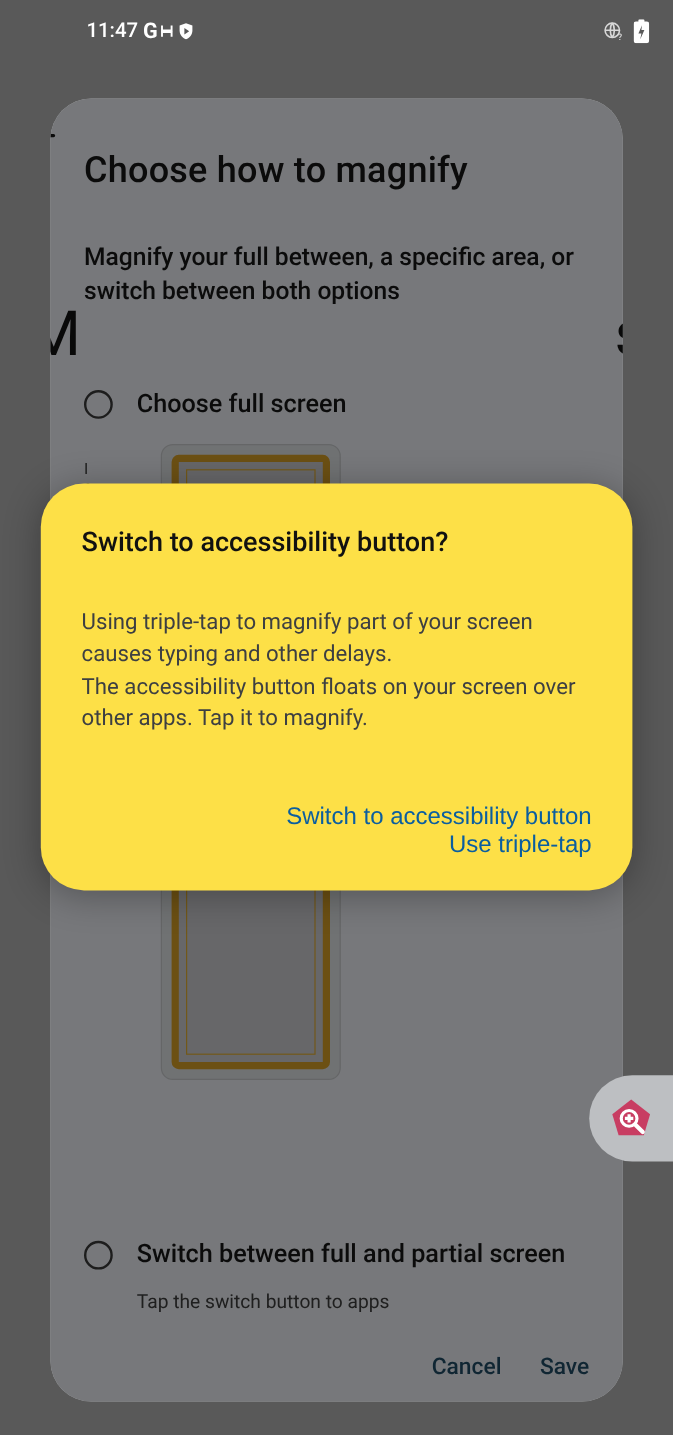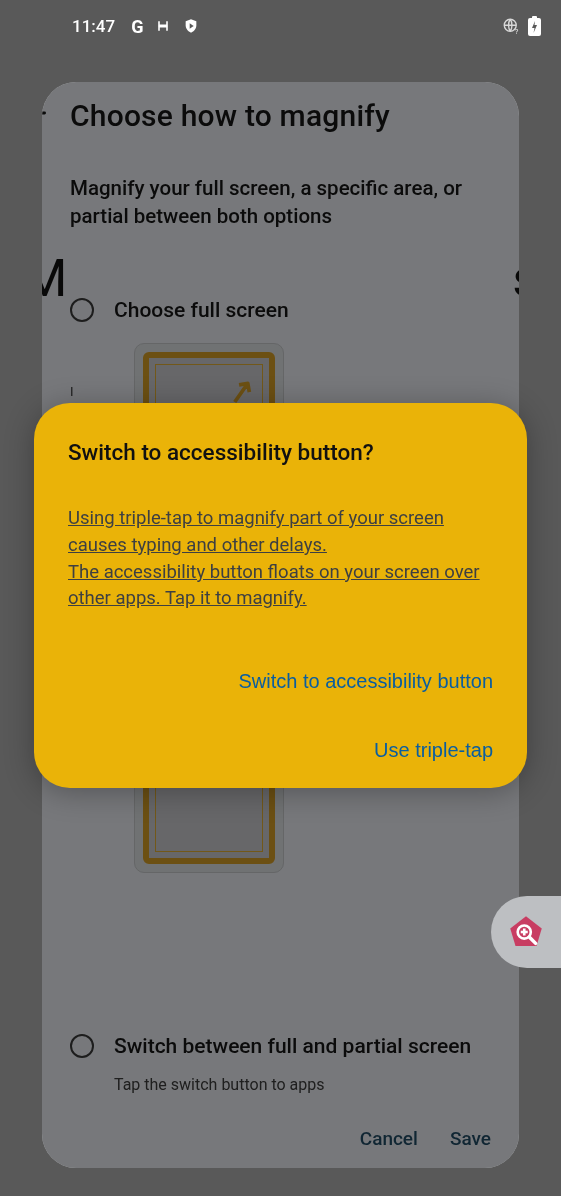--- a/index.html
+++ b/index.html
@@ -10,21 +10,21 @@
   .statusbar {
     height: 52px;
     color: #fff;
     display: flex;
     align-items: center;
     justify-content: space-between;
     padding: 0 20px 0 72px;
     font-size: 17px;
     font-weight: 500;
   }
-  .status-left { display: flex; align-items: center; gap: 12px; }
+  .status-left { display: flex; align-items: center; }
   .status-left .clock { margin-right: 4px; }
   .status-right { display: flex; align-items: center; gap: 8px; }
   .status-right svg, .status-left svg { display: block; }
 
   
   .bgpage {
     position: absolute;
     left: 42px;
     top: 82px;
     width: 477px;
@@ -36,21 +36,21 @@
   }
   .bgpage .back {
     position: absolute;
     left: -18px;
     top: 18px;
   }
   .bg-title {
     font-size: 30px;
     font-weight: 500;
     color: #111;
-    padding: 16px 28px 0;
+    padding: 43px 28px 0;
     letter-spacing: 0.2px;
   }
   .bg-subtitle {
     font-size: 20.5px;
     font-weight: 500;
     color: #121212;
     padding: 42px 28px 0;
     line-height: 1.35;
   }
   .bg-m-letter {
@@ -149,44 +149,42 @@
     background: rgba(0,0,0,0.35);
     border-radius: 34px;
   }
 
   
   .dialog {
     position: absolute;
     left: 34px;
     top: 403px;
     width: 493px;
-    background: #eab308;
+    background: #fde047;
     border-radius: 36px;
     padding: 36px 34px 26px;
     box-shadow: 0 4px 30px rgba(0,0,0,0.3);
   }
   .dlg-title {
     font-size: 22.5px;
     font-weight: 500;
     color: #111;
     margin-bottom: 40px;
   }
   .dlg-body {
     font-size: 18.5px;
     color: #3d3f42;
     line-height: 1.45;
-    text-decoration: underline;
   }
   .dlg-body p + p { }
   .dlg-actions {
     margin-top: 58px;
     display: flex;
     flex-direction: column;
     align-items: flex-end;
-    gap: 46px;
   }
   .dlg-action {
     font-size: 20px;
     font-weight: 500;
     color: #0a5ea0;
     background: none;
     border: none;
     cursor: pointer;
   }
 
@@ -251,21 +249,21 @@
 </div>
 
 <div class="bgpage">
   <span class="back">
     <svg width="26" height="26" viewBox="0 0 24 24" fill="none" stroke="#111" stroke-width="2.6" stroke-linecap="round" stroke-linejoin="round">
         <path d="M19 12 H5 M11 5 L5 12 L11 19"></path>
       </svg>
   </span>
 
   <h1 class="bg-title">Choose how to magnify</h1>
-  <p class="bg-subtitle">Magnify your full screen, a specific area, or partial between both options</p>
+  <p class="bg-subtitle">Magnify your full between, a specific area, or switch between both options</p>
 
   <span class="bg-m-letter">M</span>
   <span class="bg-s-letter">s</span>
 
   <div class="section-hint">
     <div>I</div>
     <div>s</div>
   </div>
 
   <div class="option first">

